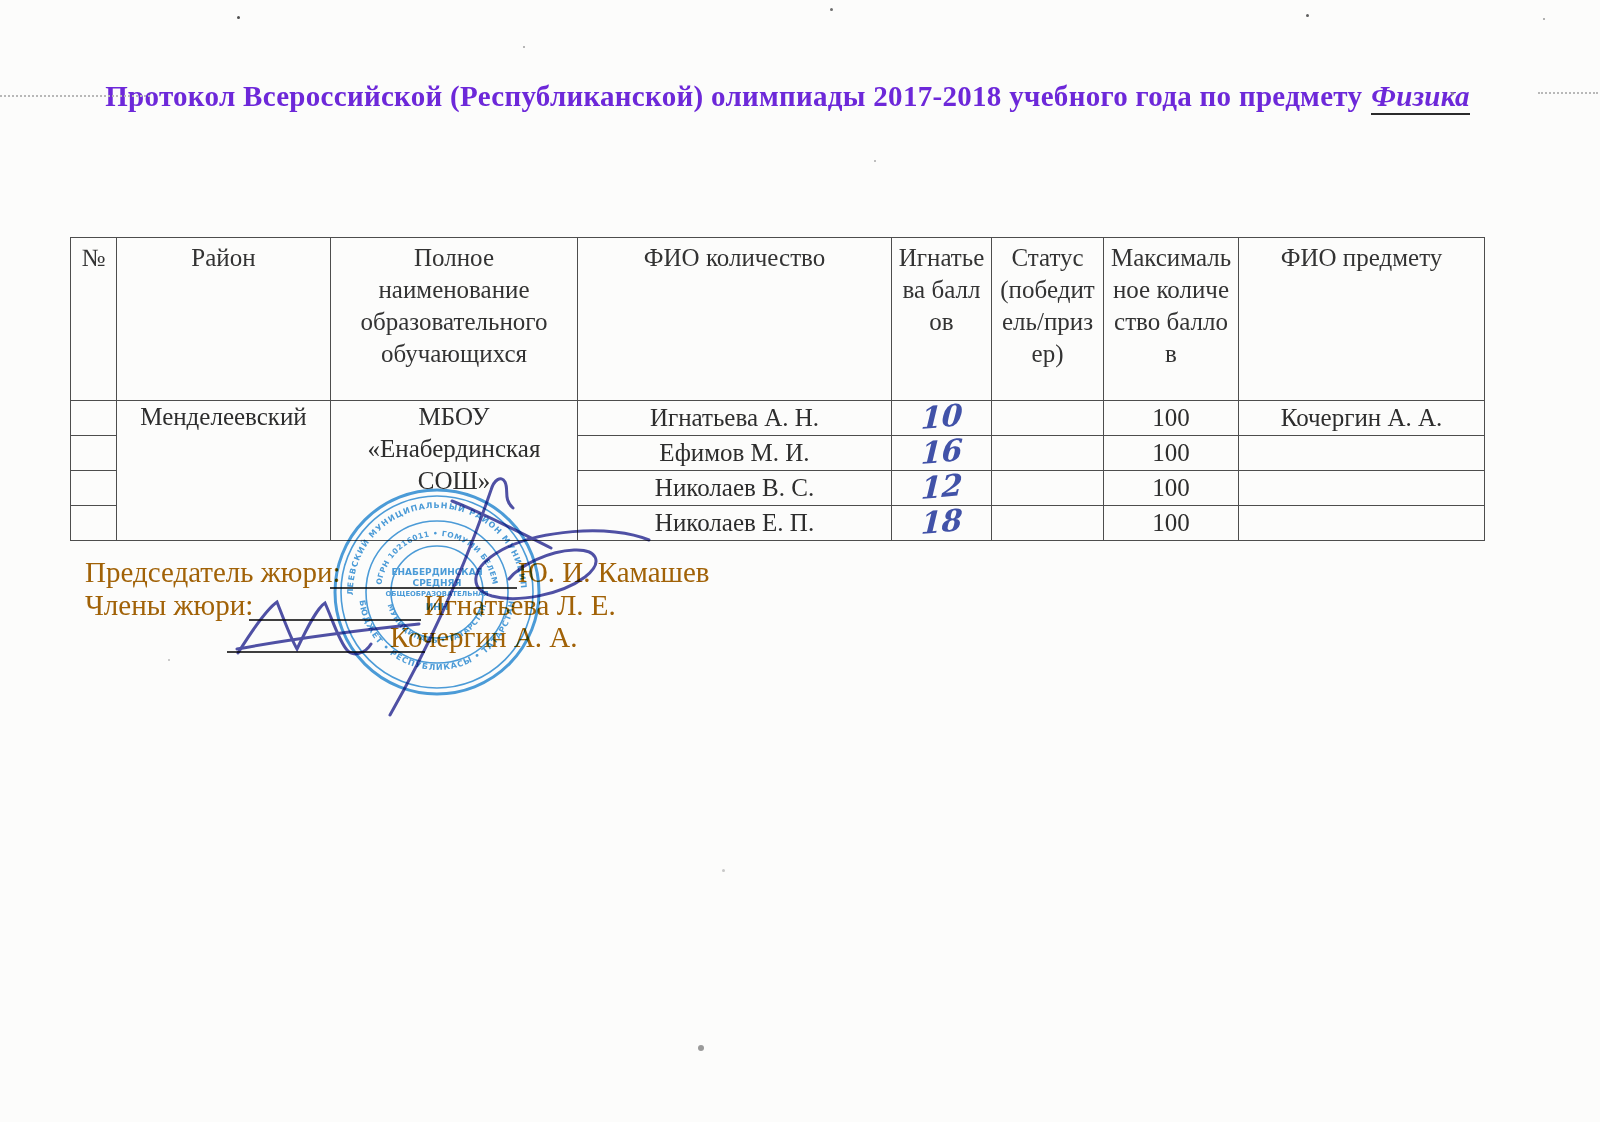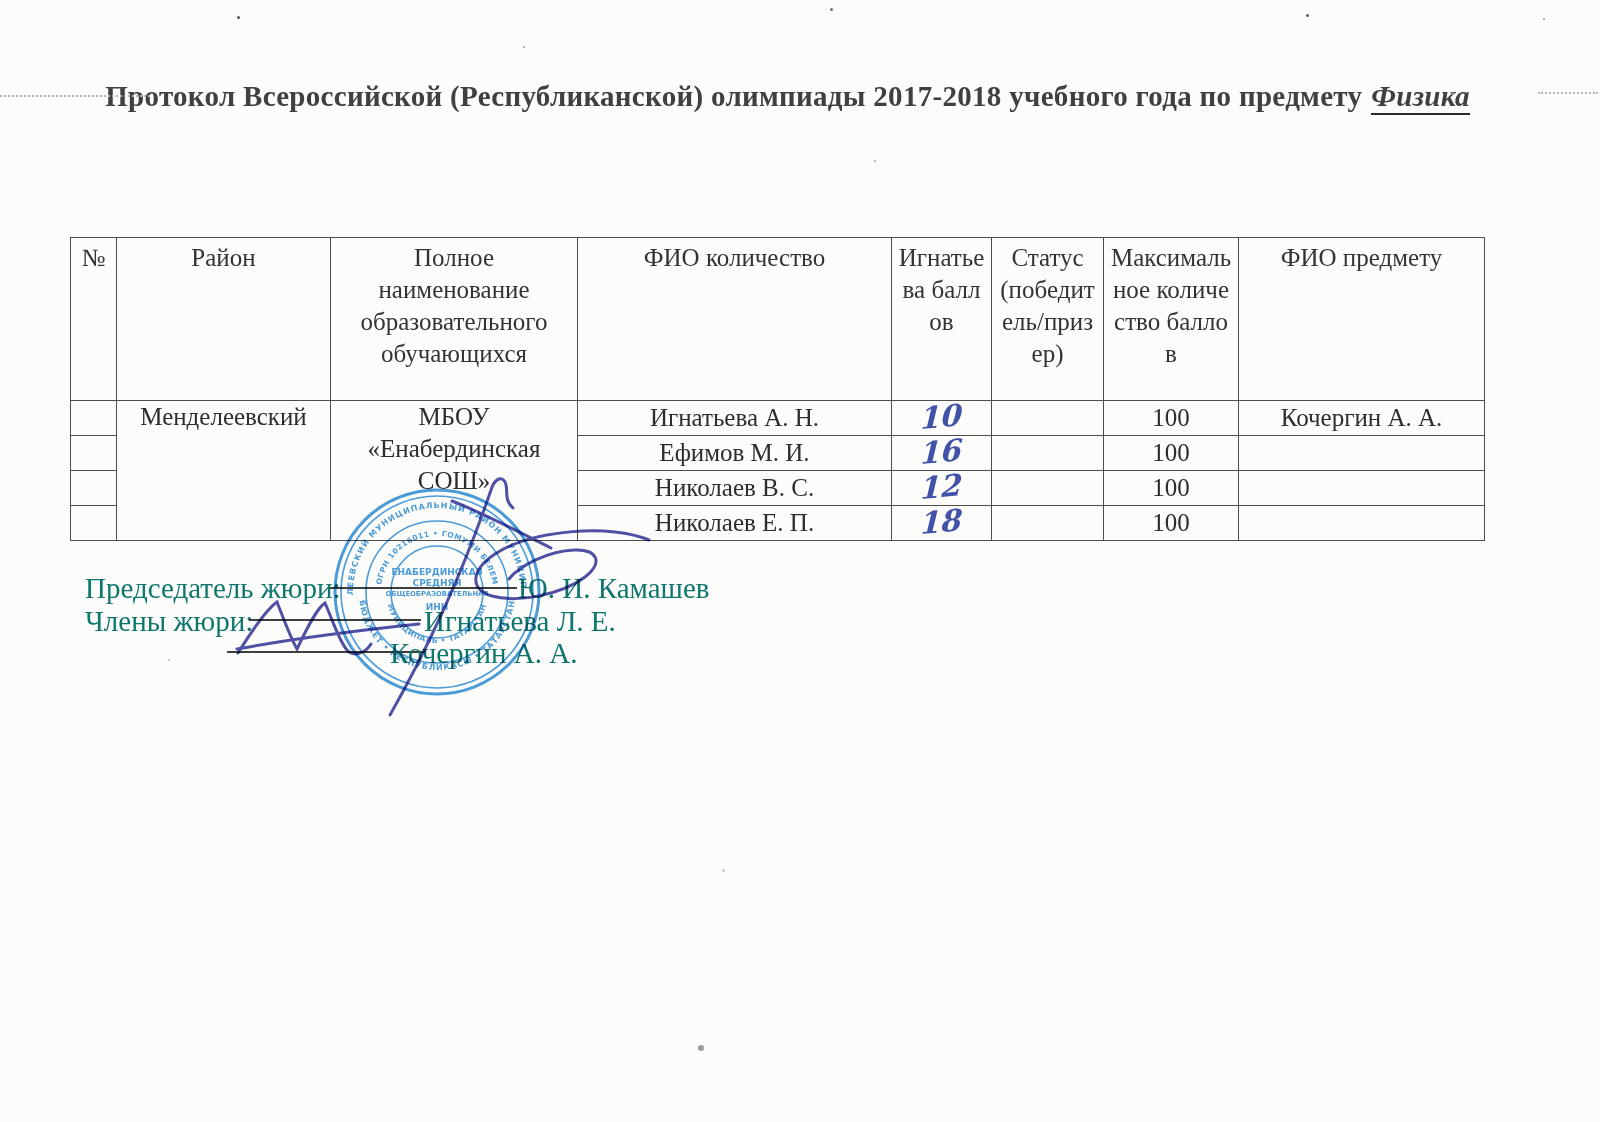--- a/index.html
+++ b/index.html
@@ -1,21 +1,21 @@
 <!DOCTYPE html>
 <html><head>
 <meta charset="utf-8">
 <style>
   html,body{margin:0;padding:0;background:#ffffff;}
   .page{position:relative;width:1600px;height:1122px;background:#fcfcfb;overflow:hidden;
         font-family:"Liberation Serif","DejaVu Serif",serif;color:#2e2e2e;}
 
   
   .title{position:absolute;left:0;top:80px;width:1575px;text-align:center;
-         font-size:29px;font-weight:bold;color:#404040;letter-spacing:.3px;white-space:nowrap;}
+         font-size:29px;font-weight:bold;color:#6d28d9;letter-spacing:.3px;white-space:nowrap;}
   .title .subject{font-style:italic;margin-left:9px;border-bottom:2px solid #2b2b2b;padding-bottom:1px;}
   .meta{position:absolute;left:85px;top:143px;font-size:29px;line-height:37px;color:#303030;}
 
   
   table.results{position:absolute;left:70px;top:237px;border-collapse:collapse;table-layout:fixed;
                 width:1414px;}
   .results th,.results td{border:1px solid #4d4d4d;overflow:hidden;}
   .results thead th{height:158px;font-weight:normal;font-size:25px;color:#333;vertical-align:top;
                     text-align:center;line-height:32px;padding:4px 6px 0;}
   th.b{word-break:break-all;}
@@ -24,21 +24,21 @@
   th.h-status{padding:4px 13px 0;}
   th.h-max{padding:4px 18px 0;}
   .results tbody td{height:33px;font-size:25px;line-height:32px;text-align:center;padding:0;color:#2d2d2d;}
   td.district{vertical-align:top;}
   td.school{vertical-align:top;padding:0 23px;}
   td.score{position:relative;}
   .hand{font-family:"DejaVu Serif",serif;font-style:italic;font-size:30px;color:#4152a8;
         display:inline-block;transform:rotate(-5deg) skewX(-8deg);font-weight:bold;}
 
   
-  .jury span{position:absolute;font-size:29px;color:#0f766e;white-space:nowrap;margin-top:16px;}
+  .jury span{position:absolute;font-size:29px;color:#a16207;white-space:nowrap;}
   .sig-line{position:absolute;border-bottom:2px solid #3f3f3f;height:0;}
 
   
   svg.stamp{position:absolute;left:330px;top:485px;mix-blend-mode:multiply;opacity:.88;}
   svg.sig{position:absolute;left:200px;top:455px;mix-blend-mode:multiply;}
   .stamp text{font-family:"DejaVu Sans",sans-serif;font-weight:bold;fill:#338fd6;}
 
   
   .dot{position:absolute;border-radius:50%;}
   .dotline{position:absolute;border-top:2px dotted #b8b8b8;height:0;}

